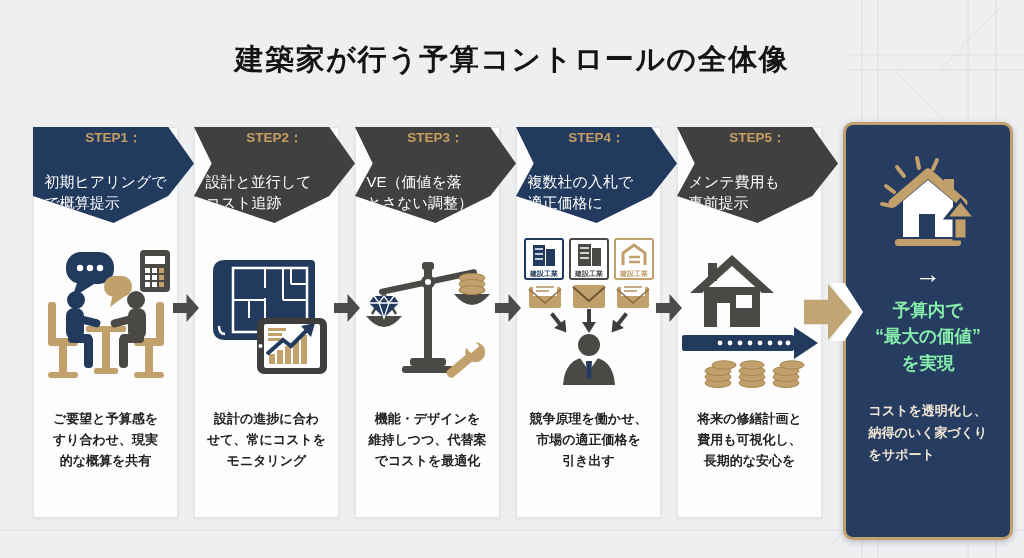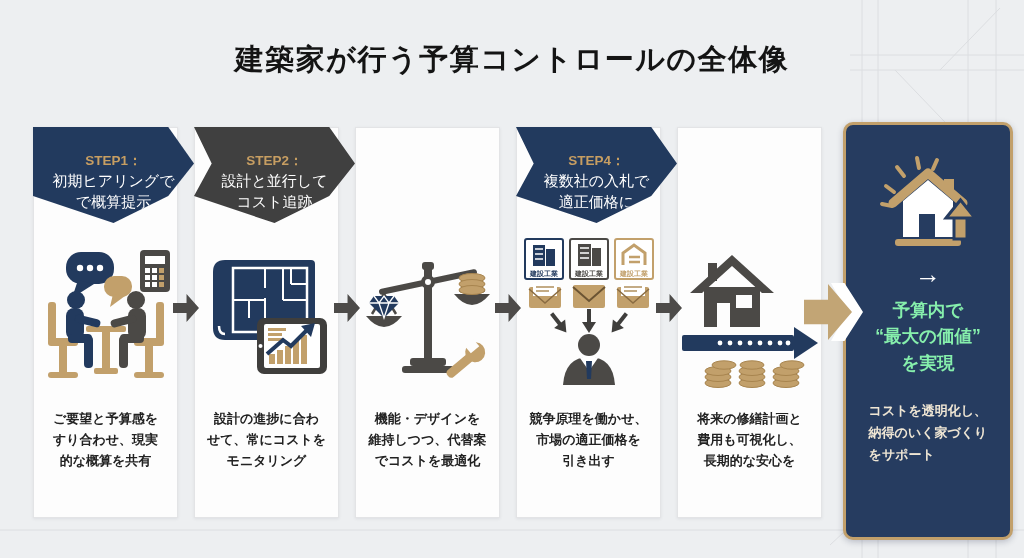--- a/index.html
+++ b/index.html
@@ -14,22 +14,22 @@
     font-size:29px;font-weight:900;color:#141414;letter-spacing:1.5px;z-index:2;
   }
   .row{position:absolute;left:33px;top:127px;display:flex;z-index:2;}
   .card{
     width:145px;height:391px;background:#fdfdfd;border:1px solid #e3e4e6;
     box-sizing:border-box;position:relative;box-shadow:0 1px 3px rgba(40,40,60,.08);
     display:flex;flex-direction:column;flex-shrink:0;
   }
   .card-header{
     position:absolute;top:-1px;left:-1px;width:161px;height:96px;z-index:3;
-    display:flex;flex-direction:column;align-items:center;padding-top:25px;box-sizing:border-box;
-    text-align:center;
+    display:flex;flex-direction:column;align-items:center;padding-top:2px;box-sizing:border-box;
+    gap:24px;
   }
   .hdr-first{clip-path:polygon(0 0,84% 0,100% 38%,84% 72%,50% 100%,0 72%);}
   .hdr-notch{clip-path:polygon(0 0,84% 0,100% 38%,84% 72%,50% 100%,0 72%,11% 38%);}
   .theme-navy{background:#223a5e;}
   .theme-gray{background:#404040;}
   .step-label{font-size:13.5px;font-weight:800;color:#c79e62;line-height:1.4;}
   .step-heading{font-size:15px;font-weight:400;color:#ffffff;line-height:1.38;white-space:pre-line;width:138px;}
   .icon-box{margin-top:96px;height:178px;display:flex;align-items:center;justify-content:center;}
   .step-body{
     font-size:13px;font-weight:800;color:#222;line-height:1.62;text-align:center;
@@ -186,20 +186,25 @@
       </svg>
     </div>
     <div class="step-body">設計の進捗に合わ
 せて、常にコストを
 モニタリング</div>
   </div>
 
   <div class="gap-arrow"></div>
 
   <div class="card">
+    <div class="card-header hdr-notch theme-gray">
+      <span class="step-label">STEP3：</span>
+      <span class="step-heading">VE（価値を落
+とさない調整）</span>
+    </div>
     <div class="icon-box">
       <svg width="132" height="150" viewBox="0 0 132 150">
         <g fill="#4b4946">
           <rect x="62" y="30" width="8" height="94"></rect>
           <rect x="60" y="24" width="12" height="8" rx="3"></rect>
           <rect x="48" y="120" width="36" height="8" rx="3"></rect>
           <rect x="40" y="128" width="52" height="7" rx="3"></rect>
         </g>
         <rect x="16" y="41" width="100" height="6" rx="3" fill="#4b4946" transform="rotate(-12 66 44)"></rect>
         <circle cx="66" cy="44" r="7" fill="#4b4946"></circle>
@@ -286,20 +291,25 @@
       </svg>
     </div>
     <div class="step-body">競争原理を働かせ、
 市場の適正価格を
 引き出す</div>
   </div>
 
   <div class="gap-arrow"></div>
 
   <div class="card">
+    <div class="card-header hdr-notch theme-gray">
+      <span class="step-label">STEP5：</span>
+      <span class="step-heading">メンテ費用も
+事前提示</span>
+    </div>
     <div class="icon-box">
       <svg width="140" height="152" viewBox="0 0 140 152">
         <g fill="#4b4946">
           <rect x="28" y="26" width="9" height="18"></rect>
           <polygon points="10,56 52,18 94,56 82,56 52,29 22,56"></polygon>
           <rect x="24" y="50" width="56" height="40"></rect>
         </g>
         <rect x="56" y="58" width="16" height="13" fill="#fdfdfd"></rect>
         <rect x="37" y="66" width="13" height="24" fill="#fdfdfd"></rect>
         <rect x="2" y="98" width="112" height="16" rx="2" fill="#223a5e"></rect>

